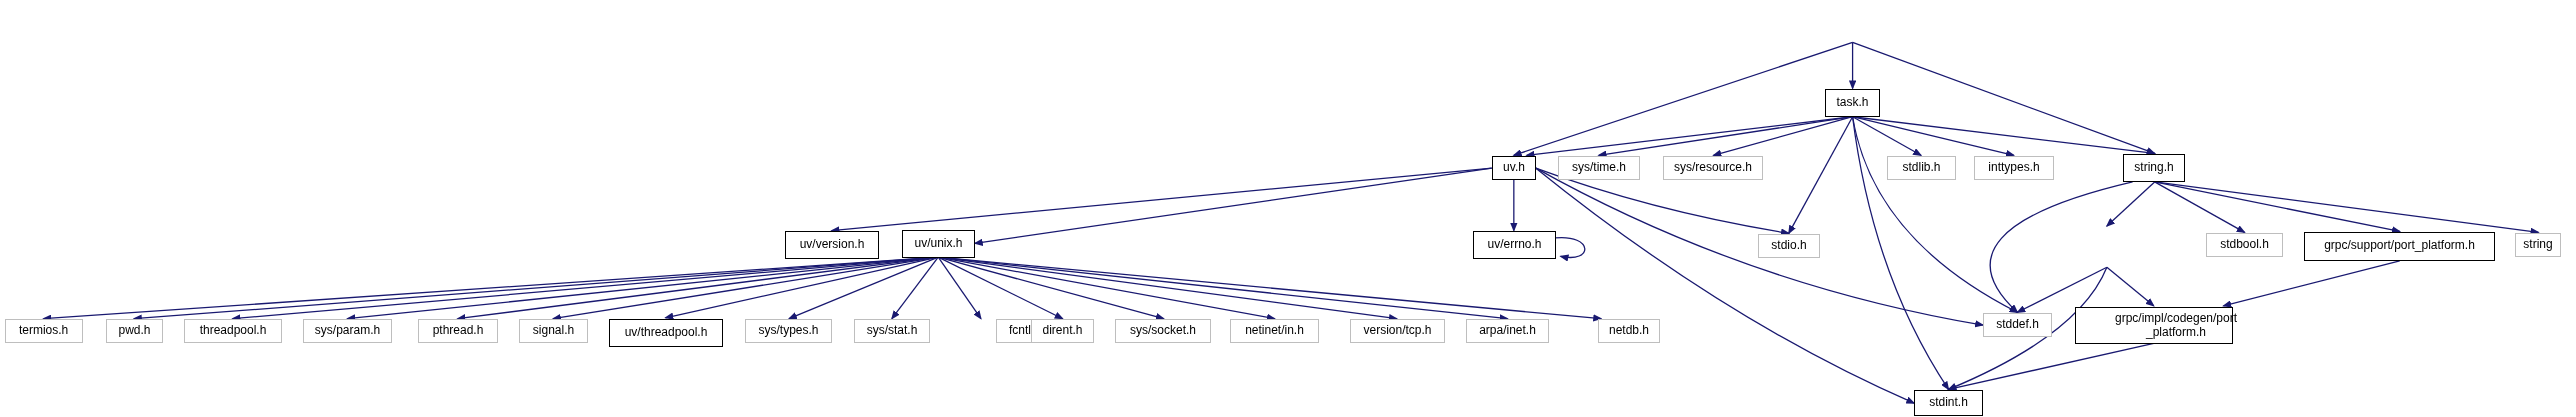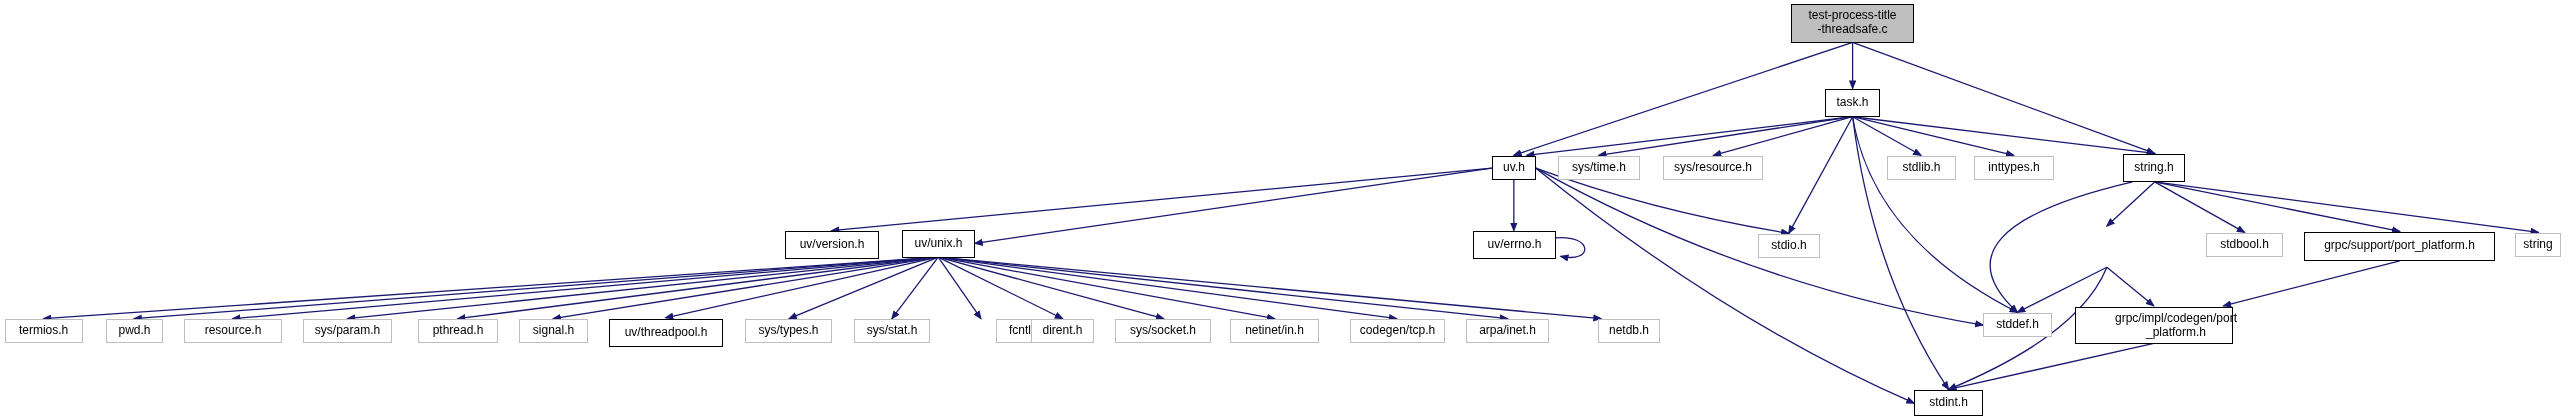--- a/index.html
+++ b/index.html
@@ -79,50 +79,48 @@
         <path d="M 2347 198 L 2765 253" fill="none" stroke="#191970" stroke-width="1.4" marker-end="url(#arrow)"></path>
         <path d="M 2323 198 Q 2100 250, 2197.5 340" fill="none" stroke="#191970" stroke-width="1.4" marker-end="url(#arrow)"></path>
         <path d="M 2295 291 L 2197.5 340" fill="none" stroke="#191970" stroke-width="1.4" marker-end="url(#arrow)"></path>
         <path d="M 2295 291 Q 2265 365, 2122.5 424" fill="none" stroke="#191970" stroke-width="1.4" marker-end="url(#arrow)"></path>
         <path d="M 2295 291 L 2346 333" fill="none" stroke="#191970" stroke-width="1.4" marker-end="url(#arrow)"></path>
         <path d="M 2614 284 L 2422 333" fill="none" stroke="#191970" stroke-width="1.4" marker-end="url(#arrow)"></path>
         <path d="M 2346 374 L 2122.5 424" fill="none" stroke="#191970" stroke-width="1.4" marker-end="url(#arrow)"></path>
       </g>
   </svg>
 
-<div class="node root" style="left: 1791px; top: 3.7px; width: 123px; height: 39px;">test-process-title
--threadsafe.c</div>
     <div class="node internal" style="left: 1825px; top: 89px; width: 55px; height: 27.5px;">task.h</div>
     <div class="node internal" style="left: 1492px; top: 156px; width: 44px; height: 24px;">uv.h</div>
     <div class="node external" style="left: 1558px; top: 156px; width: 82px; height: 24px;">sys/time.h</div>
     <div class="node external" style="left: 1663px; top: 156px; width: 100px; height: 24px;">sys/resource.h</div>
     <div class="node external" style="left: 1887px; top: 156px; width: 69px; height: 24px;">stdlib.h</div>
     <div class="node external" style="left: 1974px; top: 156px; width: 80px; height: 24px;">inttypes.h</div>
     <div class="node internal" style="left: 2123px; top: 154px; width: 62px; height: 27.5px;">string.h</div>
     <div class="node internal" style="left: 1473px; top: 231px; width: 83px; height: 27.5px;">uv/errno.h</div>
     <div class="node external" style="left: 1758px; top: 234px; width: 62px; height: 24px;">stdio.h</div>
     <div class="node external" style="left: 2206px; top: 233px; width: 77px; height: 24px;">stdbool.h</div>
     <div class="node internal" style="left: 2304px; top: 232px; width: 191px; height: 28.5px;">grpc/support/port_platform.h</div>
     <div class="node external" style="left: 2515px; top: 233px; width: 46px; height: 24px;">string</div>
     <div class="node internal" style="left: 785px; top: 231px; width: 94px; height: 27.5px;">uv/version.h</div>
     <div class="node internal" style="left: 902px; top: 230px; width: 73px; height: 27.5px;">uv/unix.h</div>
     <div class="node external" style="left: 1983px; top: 313px; width: 69px; height: 24px;">stddef.h</div>
     <div class="node internal" style="left: 2075px; top: 307px; width: 158px; height: 37px; padding-left: 44px;">grpc/impl/codegen/port
 _platform.h</div>
     <div class="node external" style="left: 4.6px; top: 319px; width: 78px; height: 24px;">termios.h</div>
     <div class="node external" style="left: 106px; top: 319px; width: 57px; height: 24px;">pwd.h</div>
-    <div class="node external" style="left: 184px; top: 319px; width: 98px; height: 24px;">resource.h</div>
+    <div class="node external" style="left: 184px; top: 319px; width: 98px; height: 24px;">threadpool.h</div>
     <div class="node external" style="left: 303px; top: 319px; width: 89px; height: 24px;">sys/param.h</div>
     <div class="node external" style="left: 418px; top: 319px; width: 80px; height: 24px;">pthread.h</div>
     <div class="node external" style="left: 519px; top: 319px; width: 69px; height: 24px;">signal.h</div>
     <div class="node internal" style="left: 609px; top: 319px; width: 114px; height: 27.5px;">uv/threadpool.h</div>
     <div class="node external" style="left: 745px; top: 319px; width: 87px; height: 24px;">sys/types.h</div>
     <div class="node external" style="left: 854px; top: 319px; width: 76px; height: 24px;">sys/stat.h</div>
     <div class="node external" style="left: 952px; top: 319px; width: 58px; height: 24px; margin-left: 44px;">fcntl.h</div>
     <div class="node external" style="left: 1031px; top: 319px; width: 63px; height: 24px;">dirent.h</div>
     <div class="node external" style="left: 1115px; top: 319px; width: 96px; height: 24px;">sys/socket.h</div>
     <div class="node external" style="left: 1230px; top: 319px; width: 89px; height: 24px;">netinet/in.h</div>
-    <div class="node external" style="left: 1350px; top: 319px; width: 95px; height: 24px;">codegen/tcp.h</div>
+    <div class="node external" style="left: 1350px; top: 319px; width: 95px; height: 24px;">version/tcp.h</div>
     <div class="node external" style="left: 1466px; top: 319px; width: 83px; height: 24px;">arpa/inet.h</div>
     <div class="node external" style="left: 1570px; top: 319px; width: 62px; height: 24px; margin-left: 28px;">netdb.h</div>
     <div class="node internal" style="left: 1914px; top: 390px; width: 69px; height: 26px;">stdint.h</div>
   </div>
 
 
 </body></html>

